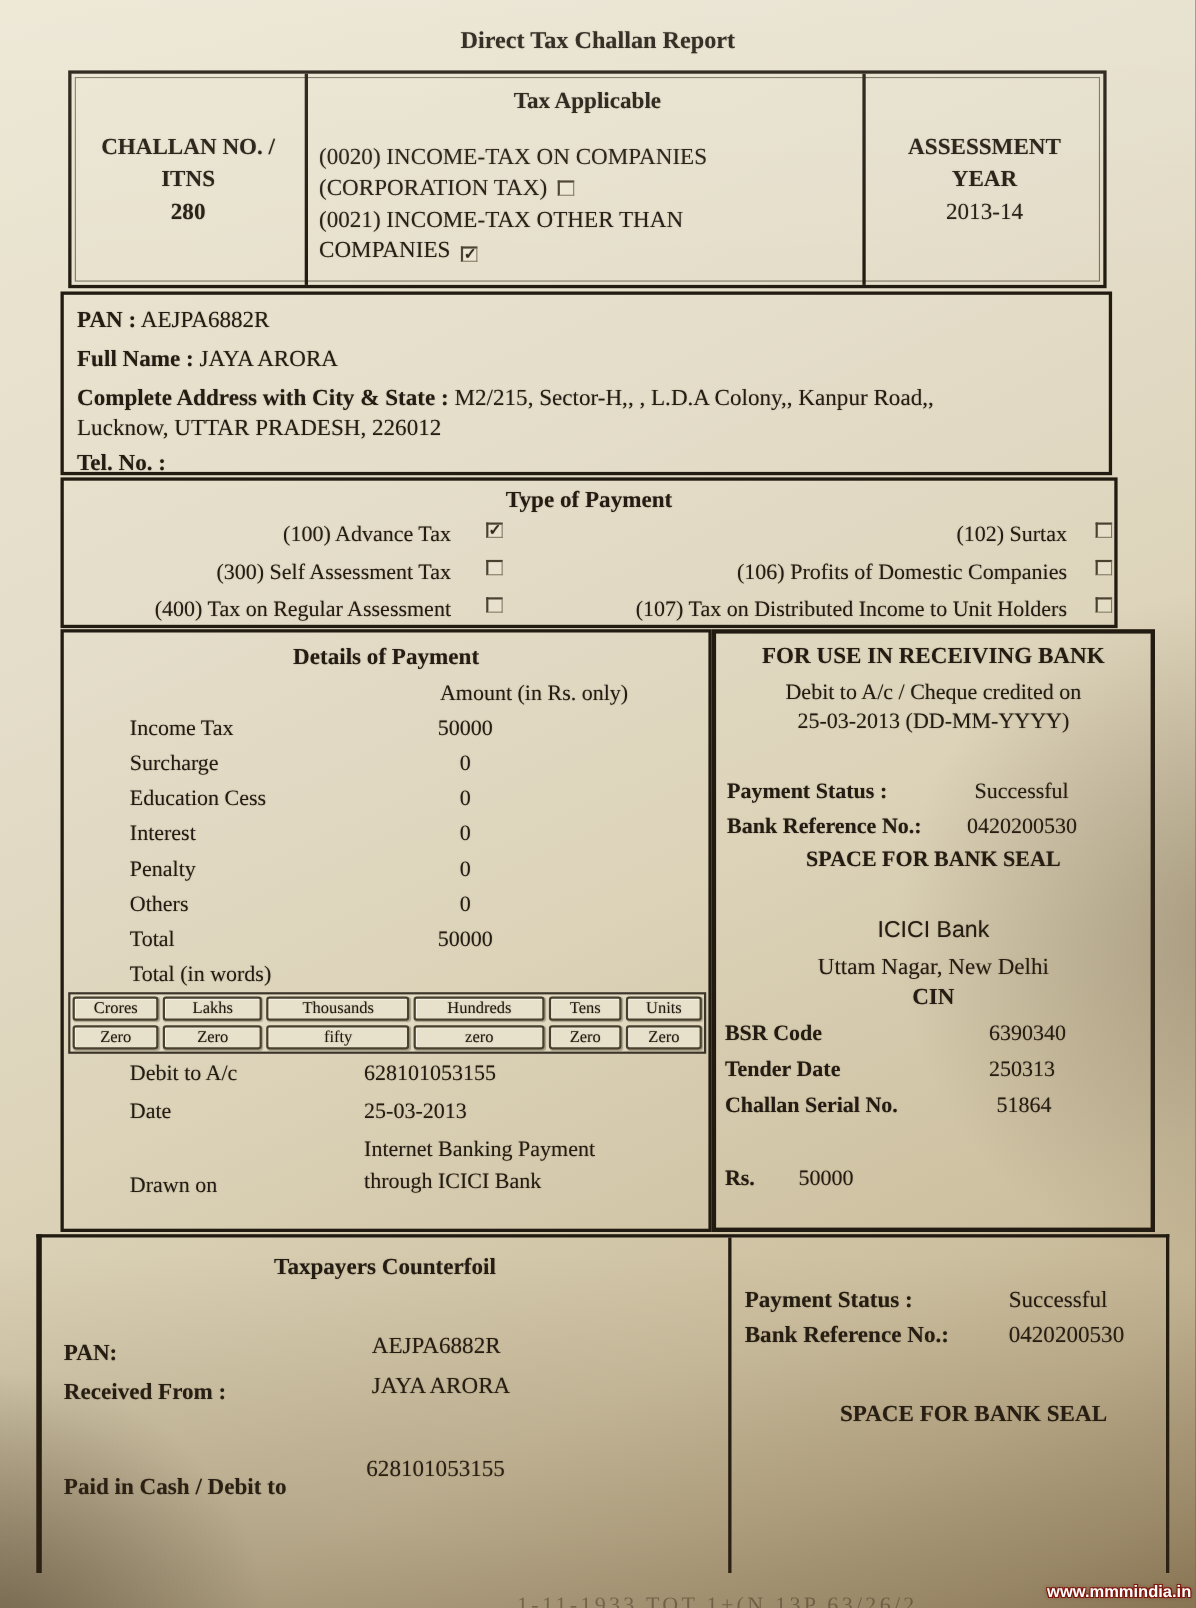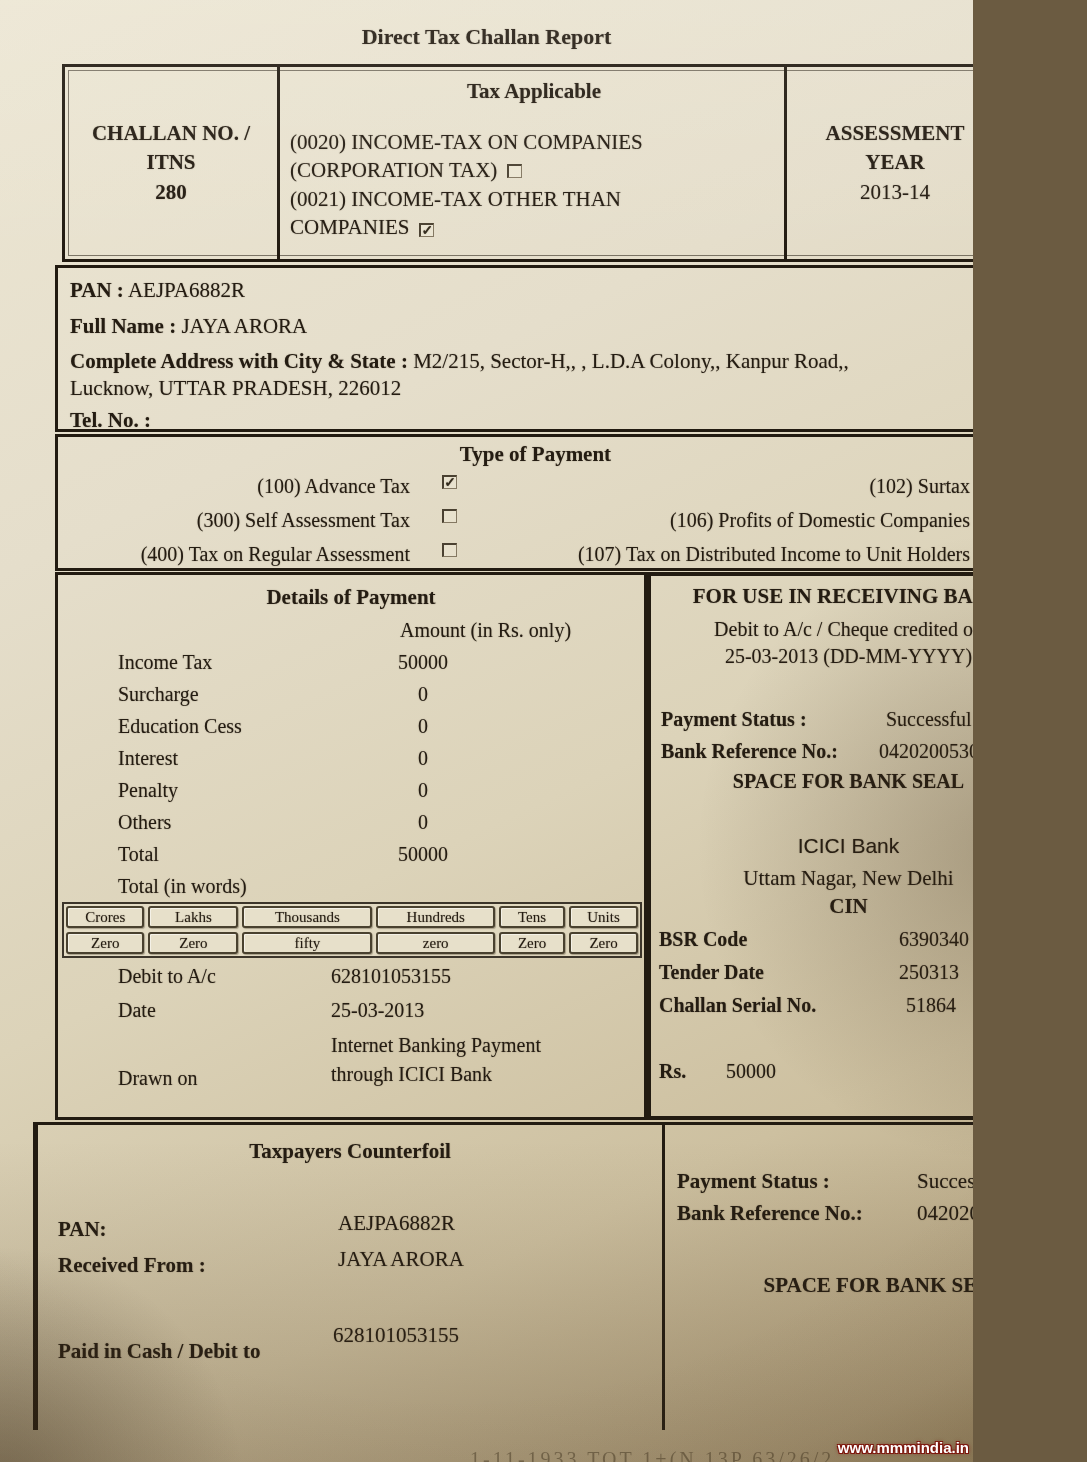--- a/index.html
+++ b/index.html
@@ -1,17 +1,17 @@
 <!DOCTYPE html>
 <html><head>
 <meta charset="utf-8">
 <style>
   html,body{margin:0;padding:0;background:#6b5b41;}
   .photo{
-    position:relative;width:973px;height:1462px;overflow:hidden;
+    position:relative;width:1087px;height:1462px;overflow:hidden;
     background:linear-gradient(155deg,#ece6d3 0%,#e5decb 30%,#dcd3b9 55%,#cdc0a0 78%,#b3a27f 95%,#a3916c 100%);
     font-family:"Liberation Serif","DejaVu Serif",serif;
     color:#241c12;
   }
   .content{position:absolute;inset:0;filter:blur(0.4px);}
   .content *{text-shadow:0 0 1.2px rgba(56,42,24,.45);}
   .vignette{
     position:absolute;inset:0;pointer-events:none;z-index:50;
     background:
       radial-gradient(circle 340px at 0% 102%, rgba(48,34,16,.42), transparent 72%),

